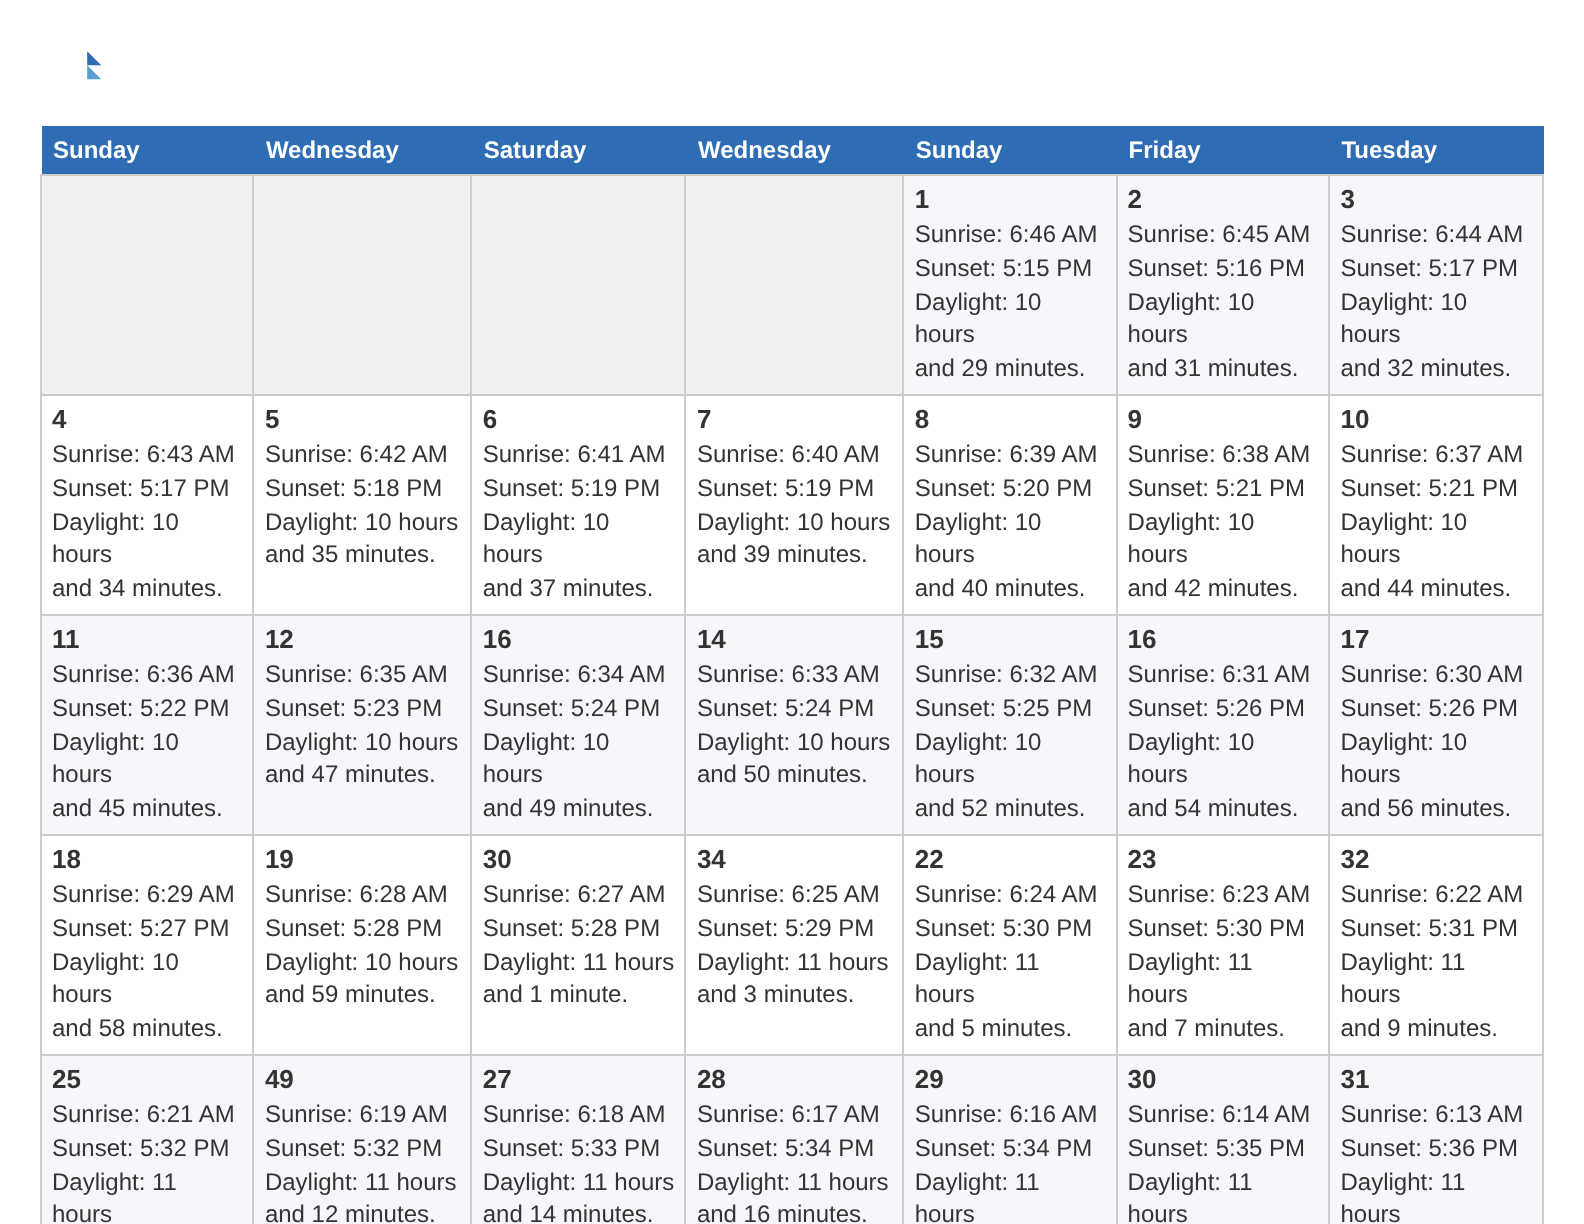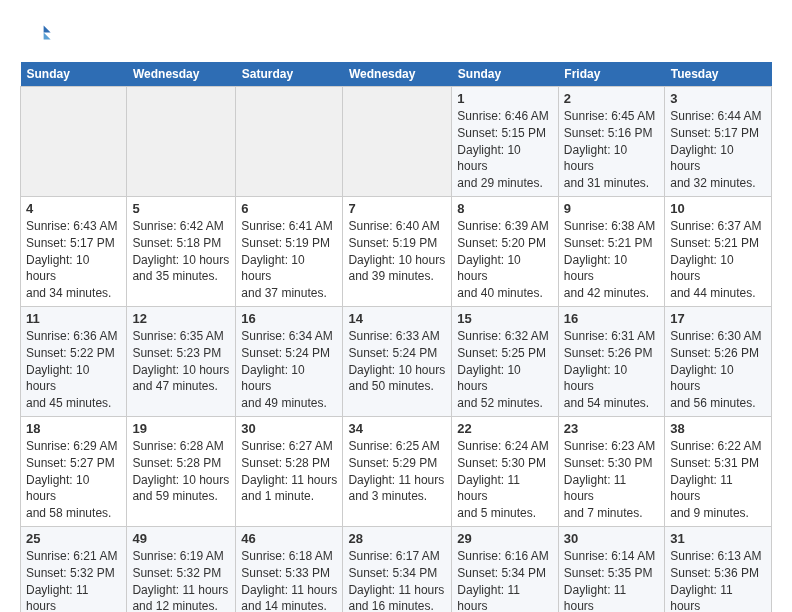--- a/index.html
+++ b/index.html
@@ -223,35 +223,35 @@
         </td>
         <td>
           <span class="day-num">22</span>
           <div class="day-info">Sunrise: 6:24 AM<br>Sunset: 5:30 PM<br>Daylight: 11 hours<br>and 5 minutes.</div>
         </td>
         <td>
           <span class="day-num">23</span>
           <div class="day-info">Sunrise: 6:23 AM<br>Sunset: 5:30 PM<br>Daylight: 11 hours<br>and 7 minutes.</div>
         </td>
         <td>
-          <span class="day-num">38</span>
+          <span class="day-num">32</span>
           <div class="day-info">Sunrise: 6:22 AM<br>Sunset: 5:31 PM<br>Daylight: 11 hours<br>and 9 minutes.</div>
         </td>
       </tr>
       <tr>
         <td>
           <span class="day-num">25</span>
           <div class="day-info">Sunrise: 6:21 AM<br>Sunset: 5:32 PM<br>Daylight: 11 hours<br>and 11 minutes.</div>
         </td>
         <td>
           <span class="day-num">49</span>
           <div class="day-info">Sunrise: 6:19 AM<br>Sunset: 5:32 PM<br>Daylight: 11 hours<br>and 12 minutes.</div>
         </td>
         <td>
-          <span class="day-num">46</span>
+          <span class="day-num">27</span>
           <div class="day-info">Sunrise: 6:18 AM<br>Sunset: 5:33 PM<br>Daylight: 11 hours<br>and 14 minutes.</div>
         </td>
         <td>
           <span class="day-num">28</span>
           <div class="day-info">Sunrise: 6:17 AM<br>Sunset: 5:34 PM<br>Daylight: 11 hours<br>and 16 minutes.</div>
         </td>
         <td>
           <span class="day-num">29</span>
           <div class="day-info">Sunrise: 6:16 AM<br>Sunset: 5:34 PM<br>Daylight: 11 hours<br>and 18 minutes.</div>
         </td>

